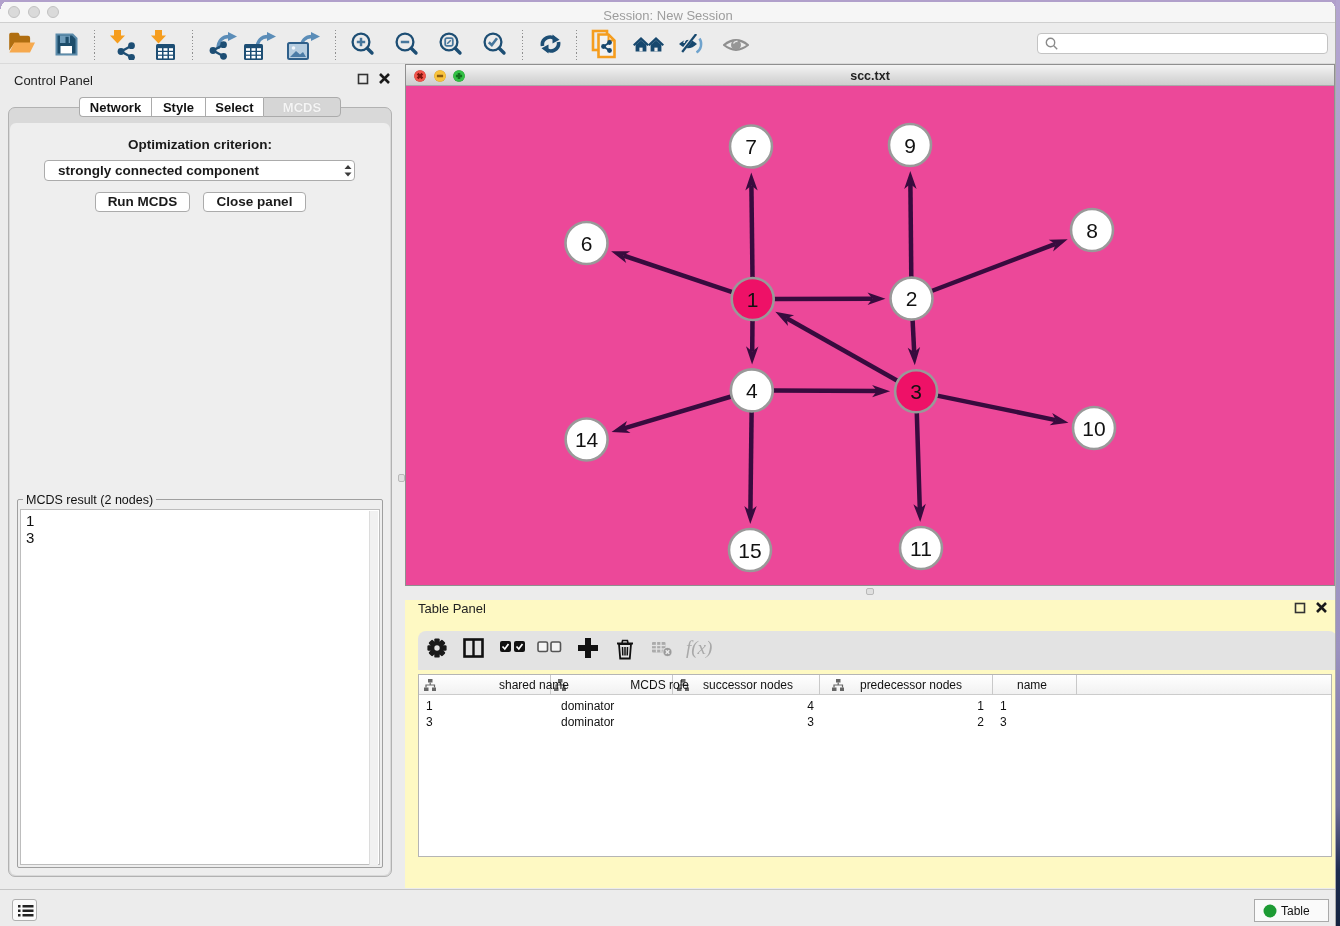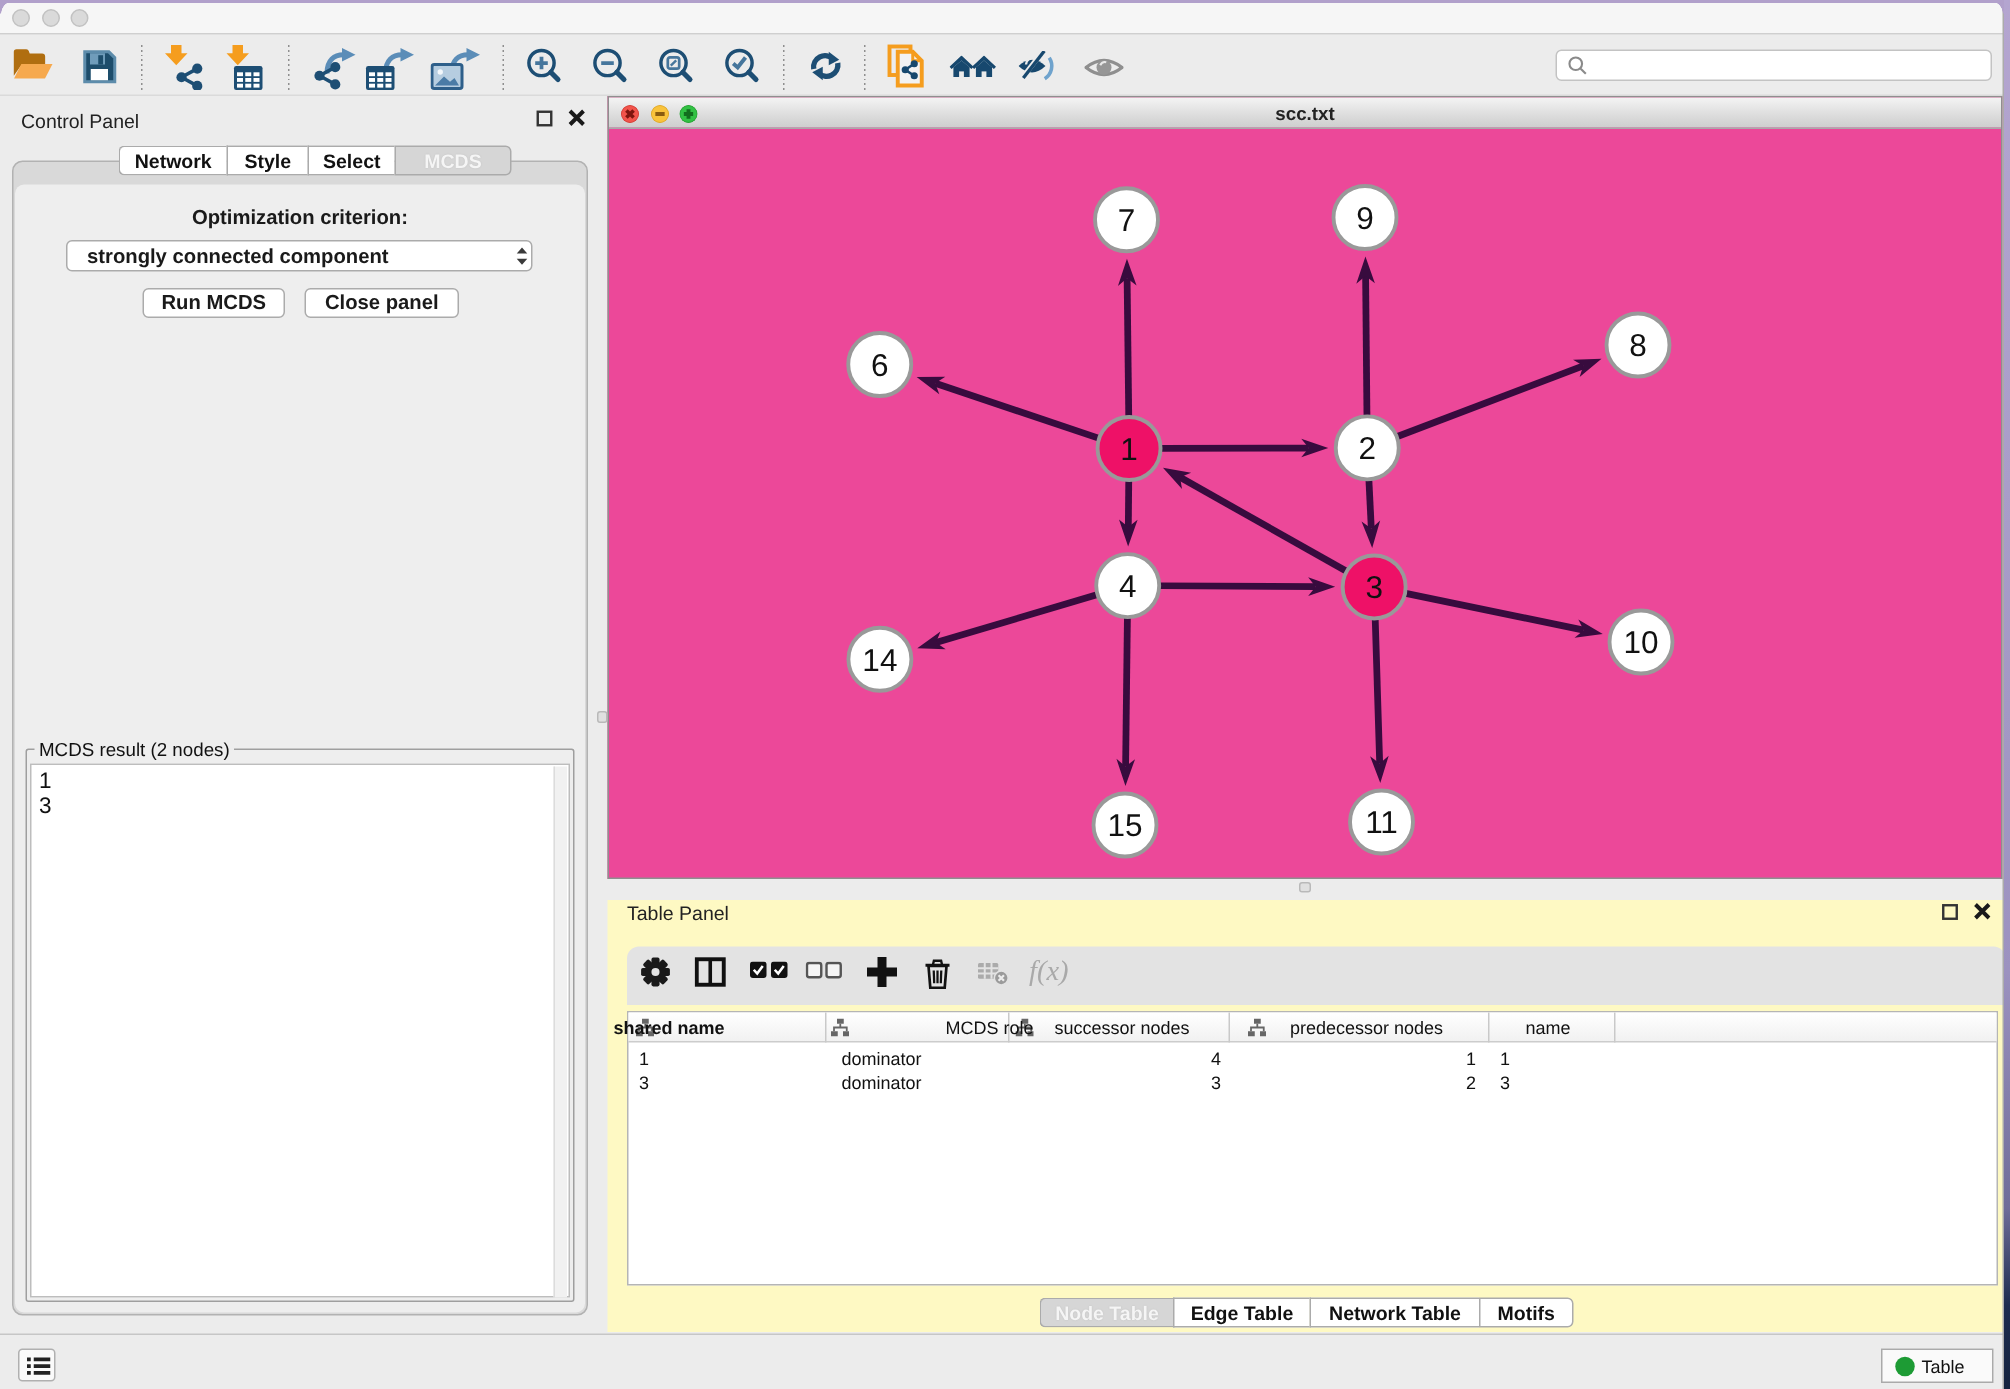--- a/index.html
+++ b/index.html
@@ -81,20 +81,21 @@
 <body>
 <div class="abs" id="edge-top"></div>
 <div class="abs" id="edge-right"></div>
 <div class="abs" id="corner-tl"></div>
 <div class="abs" id="corner-tr"></div>
 
 <div class="abs" id="titlebar">
   <div class="light" style="left:8px;"></div>
   <div class="light" style="left:28px;"></div>
   <div class="light" style="left:47px;"></div>
+  <div class="abs" id="wintitle">Session: New Session</div>
 </div>
 
 <div class="abs" id="toolbar">
   <div class="tsep" style="left:94px;"></div>
     <div class="tsep" style="left:192px;"></div>
     <div class="tsep" style="left:335px;"></div>
     <div class="tsep" style="left:522px;"></div>
     <div class="tsep" style="left:576px;"></div>
     <svg class="ticon" style="left:7px;top:7px;" width="30" height="24">
       <path d="M2.2 18.5 L2.2 2.5 Q2.2 0.8 4 0.8 L10.5 0.8 Q11.8 0.8 12.2 2 L12.8 3.7 L21 3.7 Q23.1 3.7 23.1 5.7 L23.1 12 L6.8 12 L2.2 18.5 Z" fill="#b06e10"></path>
@@ -442,43 +443,37 @@
           <path d="M6.2 3.5 L6.2 6 M2 8.5 L2 6 L10.5 6 L10.5 8.5" stroke="#666" stroke-width="1.2" fill="none"></path>
           <rect x="0" y="8.5" width="4.5" height="3.5" fill="#666"></rect>
           <rect x="8" y="8.5" width="4.5" height="3.5" fill="#666"></rect>
         </svg>
         <svg style="position:absolute;top:4px;left:413px;" width="12" height="12">
           <rect x="4" y="0" width="4.5" height="3.5" fill="#666"></rect>
           <path d="M6.2 3.5 L6.2 6 M2 8.5 L2 6 L10.5 6 L10.5 8.5" stroke="#666" stroke-width="1.2" fill="none"></path>
           <rect x="0" y="8.5" width="4.5" height="3.5" fill="#666"></rect>
           <rect x="8" y="8.5" width="4.5" height="3.5" fill="#666"></rect>
         </svg>
-        <div class="th-text" style="left:-10px;width:160px;text-align:left;font-weight:bold;">shared name</div>
+        <div class="th-text" style="left:-10px;width:160px;text-align:right;">shared name</div>
         <div class="th-text" style="left:110px;width:160px;text-align:right;">MCDS role</div>
         <div class="th-text" style="left:249px;width:160px;text-align:center;">successor nodes</div>
         <div class="th-text" style="left:412px;width:160px;text-align:center;">predecessor nodes</div>
         <div class="th-text" style="left:533px;width:160px;text-align:center;">name</div>
     </div>
     <div class="td" style="left:7px;top:24px;">1</div>
       <div class="td" style="left:142px;top:24px;">dominator</div>
       <div class="td" style="left:300px;top:24px;width:95px;text-align:right;">4</div>
       <div class="td" style="left:470px;top:24px;width:95px;text-align:right;">1</div>
       <div class="td" style="left:581px;top:24px;">1</div>
       <div class="td" style="left:7px;top:39.5px;">3</div>
       <div class="td" style="left:142px;top:39.5px;">dominator</div>
       <div class="td" style="left:300px;top:39.5px;width:95px;text-align:right;">3</div>
       <div class="td" style="left:470px;top:39.5px;width:95px;text-align:right;">2</div>
       <div class="td" style="left:581px;top:39.5px;">3</div>
   </div>
-  <div class="abs" id="tp-tabs">
-    <div class="tab sel" style="width:89px;">Node Table</div>
-    <div class="tab" style="width:91px;">Edge Table</div>
-    <div class="tab" style="width:113px;">Network Table</div>
-    <div class="tab" style="width:63px;">Motifs</div>
-  </div>
 </div>
 
 <div class="abs" id="statusbar">
   <div class="abs" id="sb-listbtn">
     <svg width="23" height="20" style="position:absolute;left:2px;top:1px;">
       <rect x="3" y="4" width="2.5" height="2.5" fill="#222"></rect>
         <rect x="7.5" y="4" width="11" height="2.5" fill="#222"></rect>
       <rect x="3" y="8.5" width="2.5" height="2.5" fill="#222"></rect>
         <rect x="7.5" y="8.5" width="11" height="2.5" fill="#222"></rect>
       <rect x="3" y="13" width="2.5" height="2.5" fill="#222"></rect>

